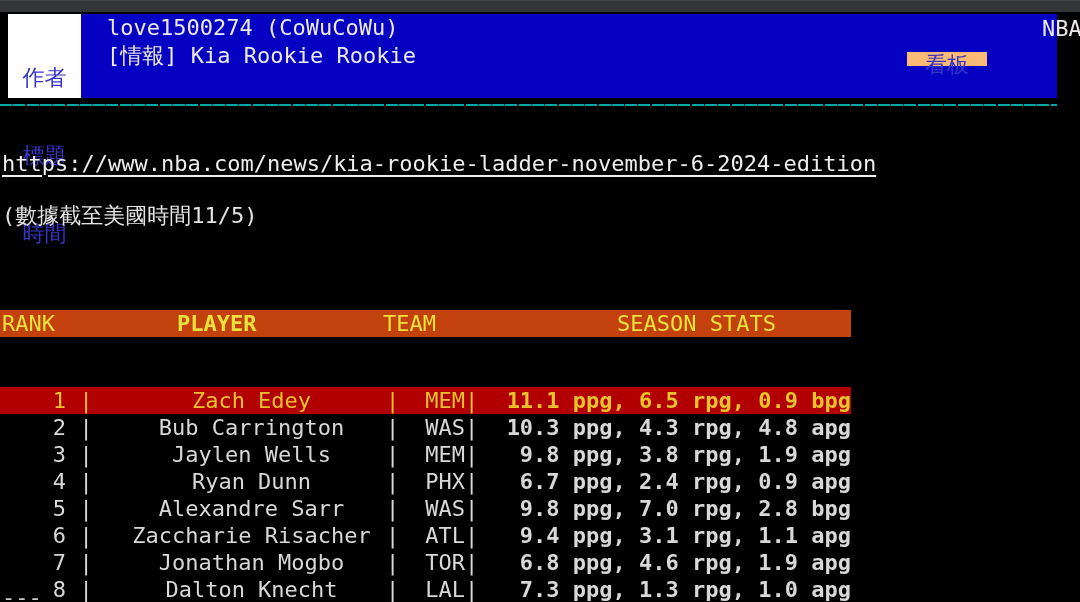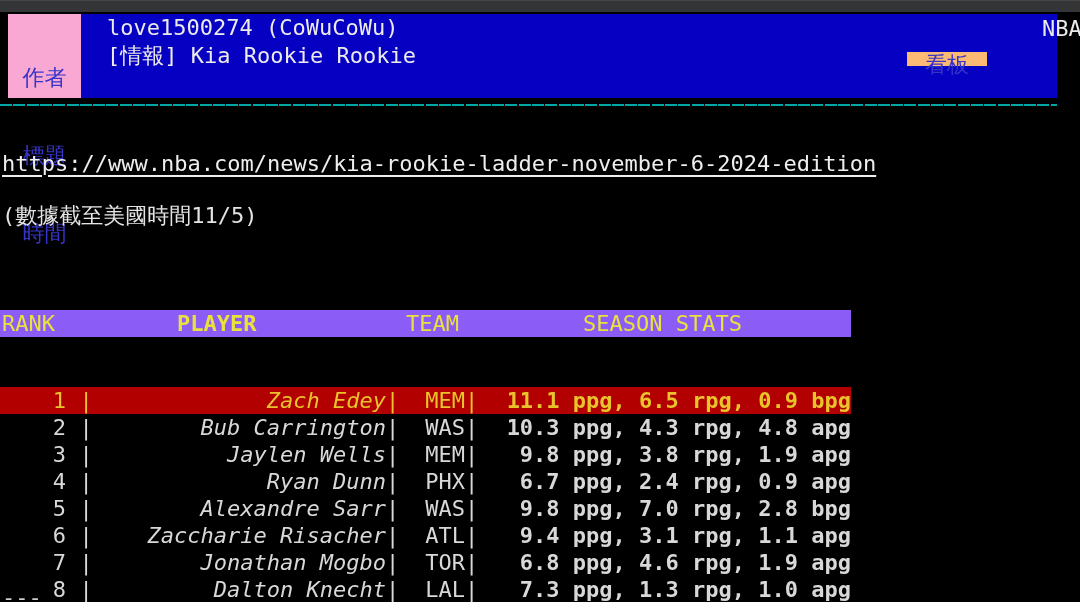--- a/index.html
+++ b/index.html
@@ -7,45 +7,45 @@
     position:relative;width:1080px;height:602px;background:#000;overflow:hidden;
     font-family:"DejaVu Sans Mono","Liberation Mono",monospace;
     font-size:22px;color:#dcdcdc;
   }
   .screen *{white-space:pre;}
   
   .titlebar{position:absolute;left:0;top:0;width:1080px;height:12px;background:#333537;border-top:1px solid #474747;}
   
   .banner{position:absolute;left:0;top:12px;width:1080px;height:86px;background:#000;}
   .banner-blue{position:absolute;left:81px;top:2px;width:976px;height:84px;background:#0600c2;}
-  .label-box{position:absolute;left:8px;top:2px;width:73px;height:84px;background:#f9a8d4;color:#3734c8;text-align:center;}
+  .label-box{position:absolute;left:8px;top:2px;width:73px;height:84px;background:#ffffff;color:#3734c8;text-align:center;}
   .label-box .lbl{height:28px;line-height:28px;}
   .bline{position:absolute;left:107px;height:28px;line-height:28px;color:#eceaea;}
   .bline1{top:2px;}.bline2{top:30px;}.bline3{top:58px;}
   .board-box{position:absolute;left:907px;top:4px;width:80px;height:14px;line-height:26px;background:#fdba74;color:#3734c8;text-align:center;margin-top:36px;}
   .board-name{position:absolute;left:1042px;top:4px;height:26px;line-height:26px;color:#eceaea;}
   
   .sepline{position:absolute;left:0;top:104px;width:1057px;height:2px;
     background:repeating-linear-gradient(to right,#00a8a8 0,#00a8a8 12px,#000 12px,#000 13.3px);}
   
   .line{position:absolute;left:2px;height:27px;line-height:27px;}
   .url-line{top:150px;color:#eeeeee;}
   .url-line a{color:#eeeeee;text-decoration:underline;text-underline-offset:4px;cursor:pointer;}
   .note-line{top:202px;color:#e4e4e4;}
   .sig-line{top:584px;color:#cfcfcf;}
   
   .rtable{position:absolute;left:0;top:260px;width:851px;}
-  .thead{position:relative;width:851px;height:27px;line-height:27px;background:#8b5cf6;color:#e9e13c;}
+  .thead{position:relative;width:851px;height:27px;line-height:27px;background:#c2410c;color:#e9e13c;}
   .thead span{position:absolute;top:0;}
-  .th-rank{left:2px;}.th-player{left:177px;font-weight:bold;}.th-team{left:406px;}.th-stats{left:583px;}
+  .th-rank{left:2px;}.th-player{left:177px;font-weight:bold;}.th-team{left:383px;}.th-stats{left:617px;}
   .row{display:flex;width:851px;height:27px;line-height:27px;color:#d8d8d8;}
   .row.hl{background:#b20000;color:#e9c32c;}
   .c-rank{width:66px;text-align:right;}
   .c-sep1{width:40px;text-align:center;}
-  .c-player{width:280px;padding-left:11px;box-sizing:border-box;text-align:right;font-style:italic;}
+  .c-player{width:280px;padding-left:11px;box-sizing:border-box;text-align:center;}
   .c-sep{width:13px;text-align:center;}
   .c-team{width:66px;text-align:right;}
   .c-stats{width:373px;text-align:right;font-weight:bold;}
 </style>
 </head>
 <body>
 
 <div class="screen">
 
   <div class="titlebar"></div>

